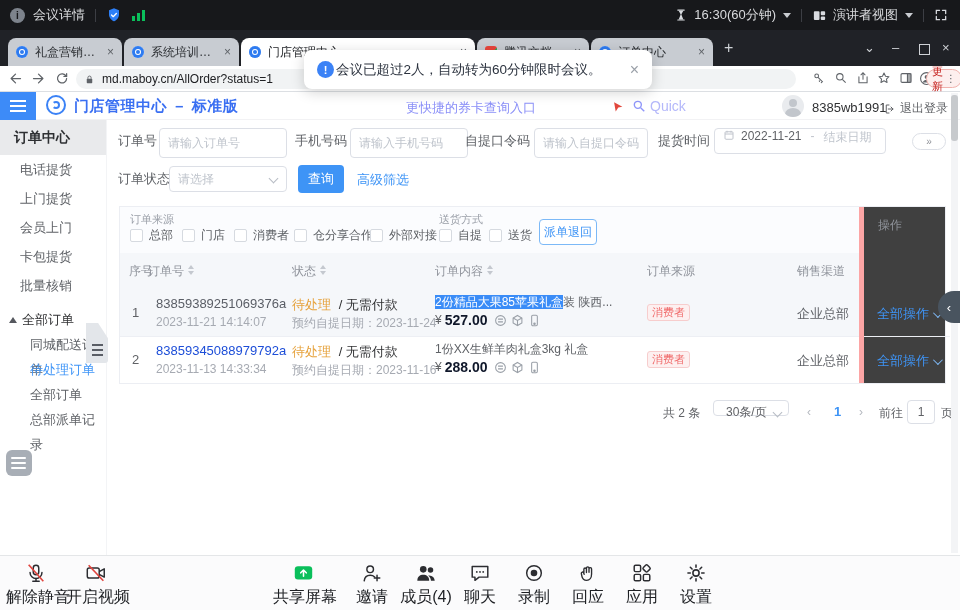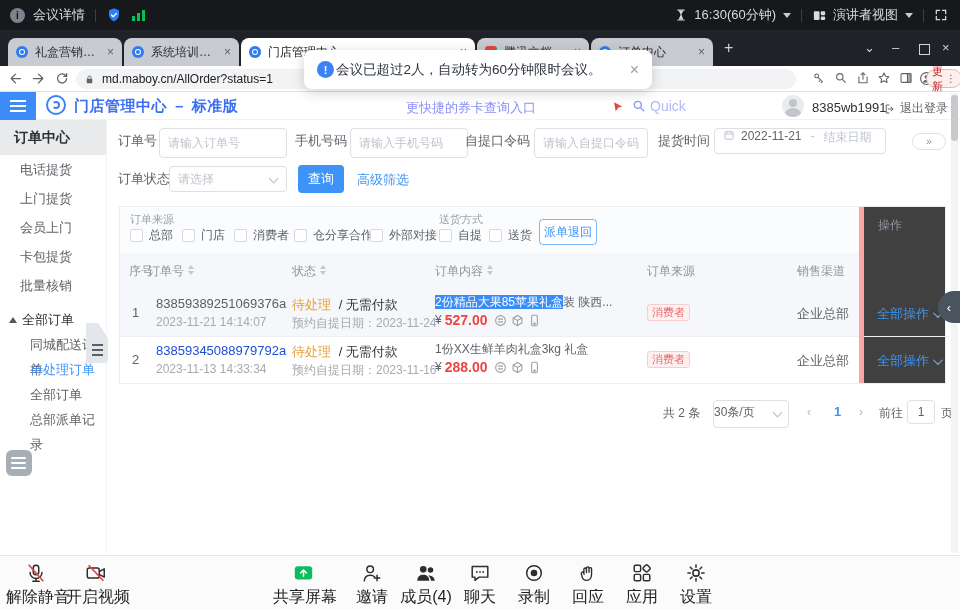--- a/index.html
+++ b/index.html
@@ -83,21 +83,21 @@
   .th{position:absolute;top:0;height:36px;line-height:36px;font-size:12px;color:#8f939b}
   .sort{display:inline-block;width:8px;height:11px;position:relative;margin-left:3px}
   .sort::before{content:"";position:absolute;left:1px;top:1px;border-left:3px solid transparent;border-right:3px solid transparent;border-bottom:4px solid #c4c8cf}
   .sort::after{content:"";position:absolute;left:1px;top:7px;border-left:3px solid transparent;border-right:3px solid transparent;border-top:4px solid #c4c8cf}
   .trow{position:absolute;left:0;width:741px;height:47px}
   .trow.hover{background:#f5f7fa}
   .rowline{position:absolute;left:0;top:129px;width:741px;height:1px;background:#edeff4}
   .cell-sm{font-size:12px;color:#a6aab2}
   .status-warn{color:#e6a23c}
   .sel-hl{background:#3a8cf7;color:#fff}
-  .price-num{font-size:14px;font-weight:bold;color:#ef4444}
+  .price-num{font-size:14px;font-weight:bold;color:#0f172a}
   .tag-danger{display:inline-block;border:1px solid #f7cdcd;background:#fdf0f0;color:#f06a6a;font-size:11px;padding:1px 4px;border-radius:3px;line-height:13px}
   .opcol{position:absolute;right:0;top:0;width:86px;height:176px;background:#404040;border-left:5px solid #fca5a5;box-sizing:border-box}
   .oplink{position:absolute;left:13px;font-size:13px;color:#3e94f6}
   .op-caret{display:inline-block;width:6px;height:6px;border-right:1.3px solid #7db6f2;border-bottom:1.3px solid #7db6f2;transform:rotate(45deg) translateY(-2px);margin-left:4px}
 
   .pg{position:absolute;font-size:12px;color:#606266}
   .pgbox{position:absolute;height:24px;border:1px solid #dcdfe6;border-radius:4px;box-sizing:border-box;background:#fff;font-size:12px;color:#606266}
   .pg-arrow{color:#b4b8bf;font-size:12px}
   .pg-cur{color:#3e94f6;font-weight:bold;font-size:13px}
 
@@ -472,21 +472,21 @@
 
       <div class="opcol">
         <span class="th" style="left:14px">操作</span>
         <span class="oplink" style="top:98px"><span>全部操作</span><span class="op-caret"></span></span>
         <div style="position:absolute;left:0;top:129px;width:86px;height:1px;background:#edeff4"></div>
         <span class="oplink" style="top:145px"><span>全部操作</span><span class="op-caret"></span></span>
       </div>
     </div>
 
     <span class="pg" style="left:556px;top:285px">共 2 条</span>
-    <div class="pgbox" style="left:606px;top:280px;width:76px;height:28px;line-height:22px;padding-left:0">
+    <div class="pgbox" style="left:606px;top:280px;width:76px;height:16px;line-height:22px;padding-left:12px">
       <span>30条/页</span>
       <span class="sel-caret" style="top:8px;right:7px"></span>
     </div>
     <span class="pg pg-arrow" style="left:700px;top:285px">‹</span>
     <span class="pg pg-cur" style="left:727px;top:284px">1</span>
     <span class="pg pg-arrow" style="left:752px;top:285px">›</span>
     <span class="pg" style="left:772px;top:285px">前往</span>
     <div class="pgbox" style="left:800px;top:280px;width:28px;height:24px;line-height:22px;text-align:center">1</div>
     <span class="pg" style="left:834px;top:285px">页</span>
   </main>

